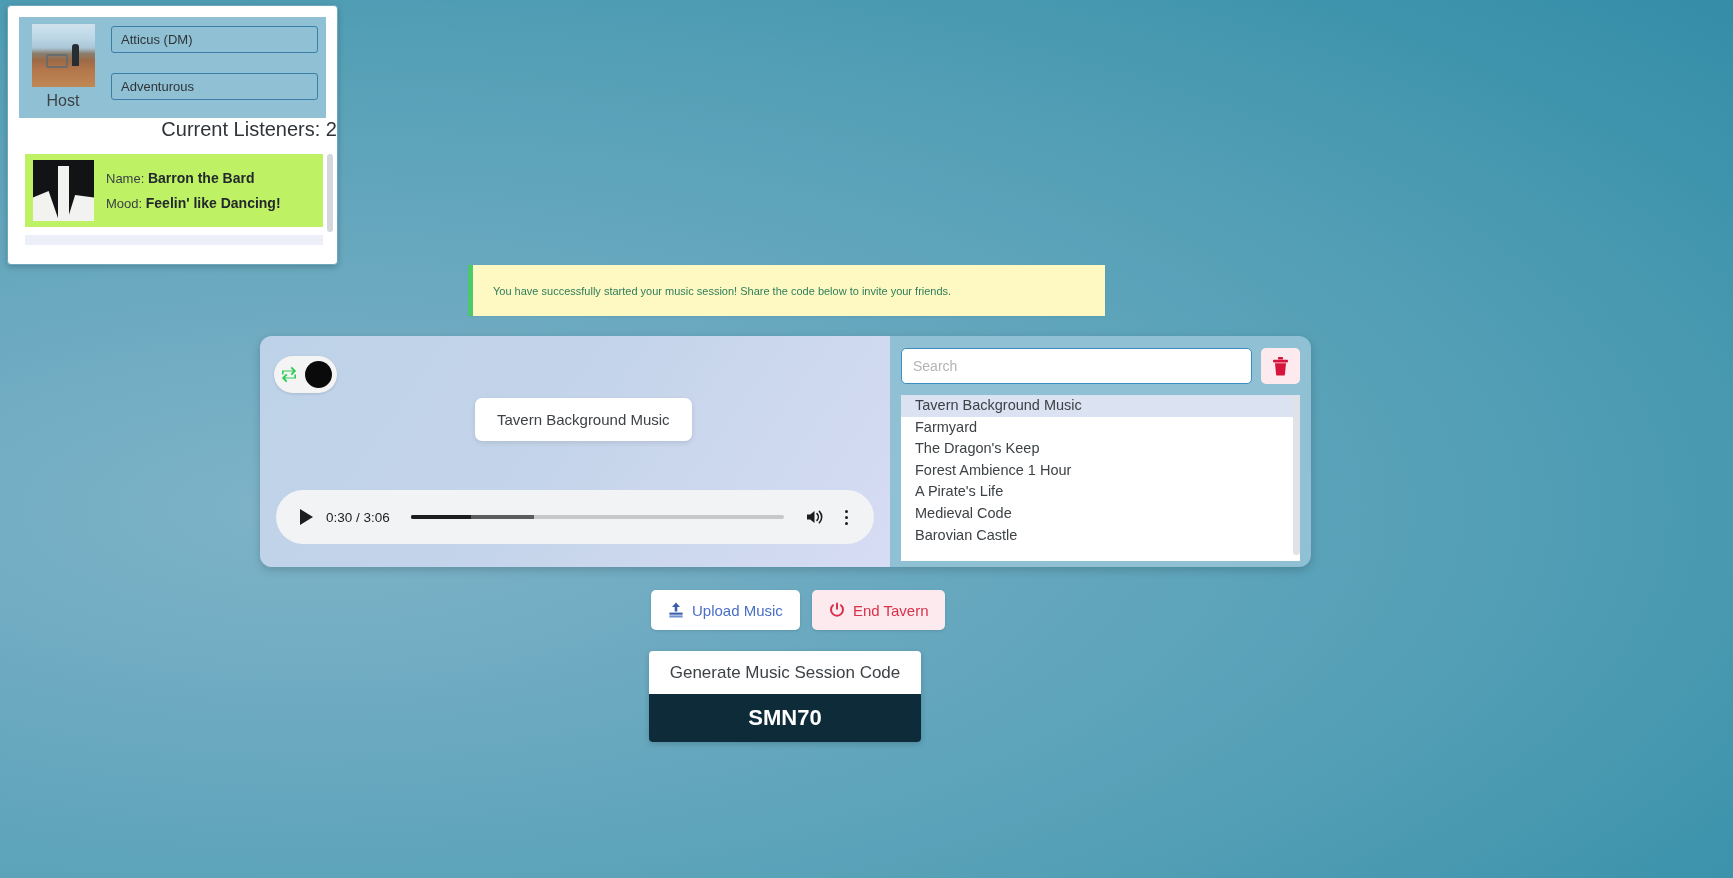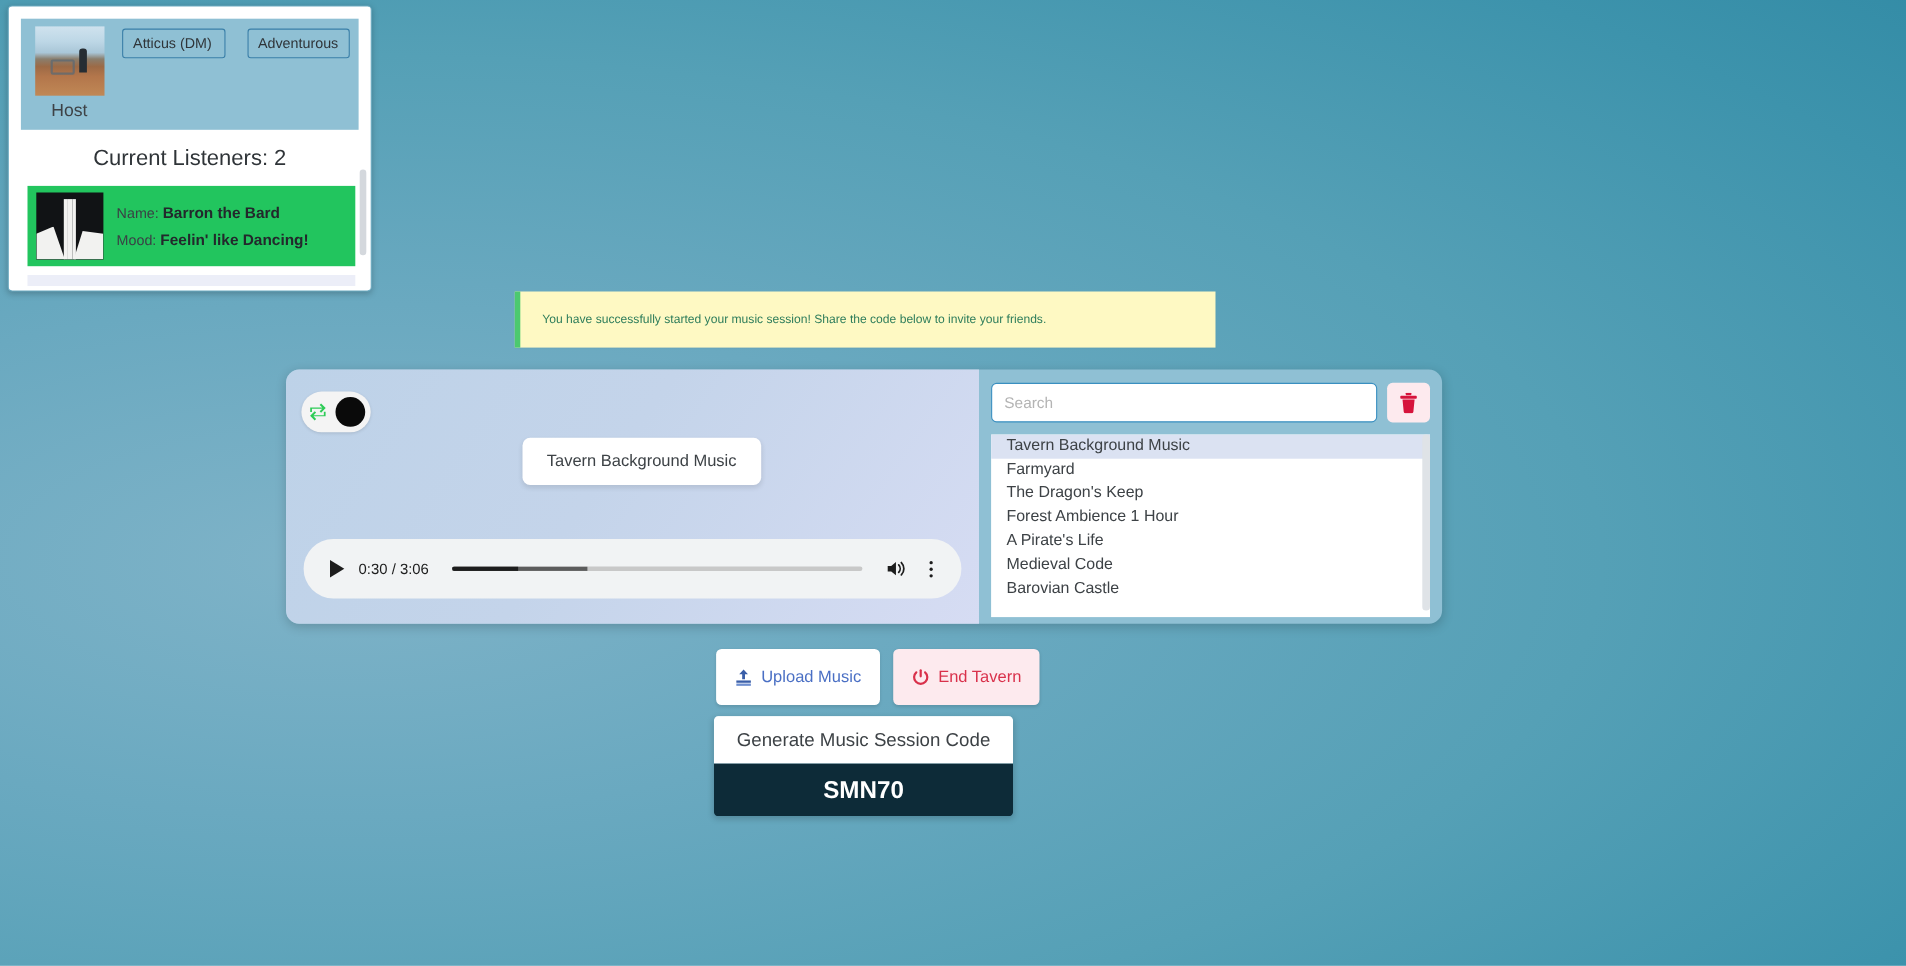--- a/index.html
+++ b/index.html
@@ -72,49 +72,49 @@
     margin-top: 5px;
     font-size: 16px;
     color: #3d4246;
     font-family: "Liberation Sans", sans-serif;
   }
   .host-fields {
     flex: 1;
     padding-left: 12px;
     padding-top: 2px;
     display: flex;
+    flex-direction: column;
     gap: 20px;
   }
   .host-field {
     height: 27px;
     background: #8fc0d4;
     border: 1px solid #3a7fa8;
     border-radius: 3px;
     font-size: 13px;
     color: #2f3438;
     padding: 0 9px;
     display: flex;
     align-items: center;
     font-family: "Liberation Sans", sans-serif;
     width: 100%;
   }
   .listeners-title {
-    text-align: center;
+    text-align: right;
     font-size: 20px;
     color: #2f3438;
-    margin-top: 15px;
     font-family: "Liberation Sans", sans-serif;
   }
   .listener-list {
     margin-top: 13px;
     padding: 0 14px 0 17px;
     position: relative;
   }
   .listener-row {
-    background: #22c55e;
+    background: #bef264;
     display: flex;
     align-items: center;
     padding: 6px 8px;
     gap: 12px;
     margin-bottom: 8px;
   }
   .listener-avatar {
     width: 61px; height: 61px;
     background: #111315;
     position: relative;
@@ -308,21 +308,21 @@
     border-radius: 4px;
   }
 
   
   .actions {
     position: absolute;
     left: 651px; top: 590px;
     display: flex; gap: 12px;
   }
   .btn {
-    height: 51px;
+    height: 40px;
     border: none;
     border-radius: 5px;
     display: flex; align-items: center; gap: 8px;
     padding: 0 17px;
     font-size: 15px;
     cursor: pointer;
     font-family: "Liberation Sans", sans-serif;
     box-shadow: 0 1px 3px rgba(0,0,0,.12);
   }
   .btn-upload { background: #ffffff; color: #4a6fc4; }

